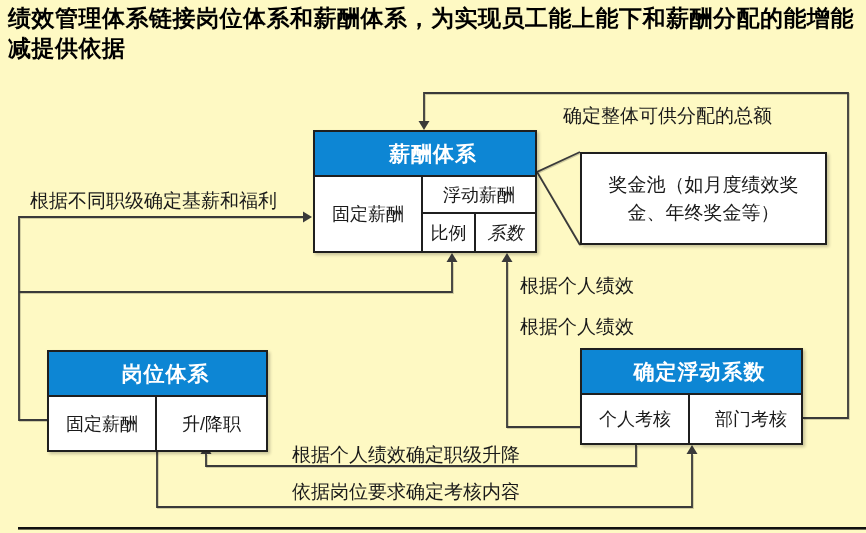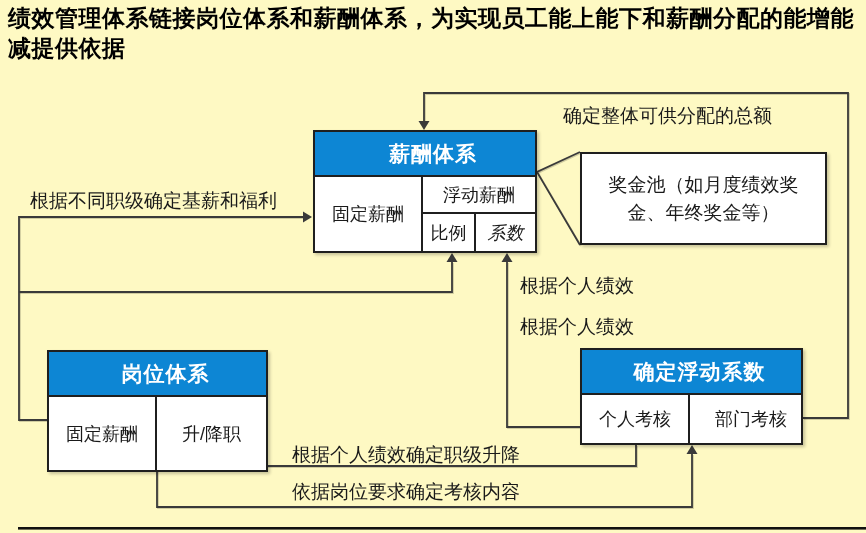--- a/index.html
+++ b/index.html
@@ -77,21 +77,21 @@
           <div class="cell" style="flex:1;font-style:italic;">系数</div>
         </div>
       </div>
     </div>
   </div>
 
   <div class="bonus" style="left:580px;top:152px;width:247px;height:93px;">
     <span>奖金池（如月度绩效奖金、年终奖金等）</span>
   </div>
 
-  <div class="sysbox" style="left:47px;top:350px;width:221px;height:122px;">
+  <div class="sysbox" style="left:47px;top:350px;width:221px;height:102px;">
     <div class="hd">岗位体系</div>
     <div class="bd">
       <div class="cell" style="flex:0 0 108px;border-right:2px solid var(--border);">固定薪酬</div>
       <div class="cell" style="flex:1;">升/降职</div>
     </div>
   </div>
 
   <div class="sysbox" style="left:580px;top:348px;width:223px;height:97px;">
     <div class="hd">确定浮动系数</div>
     <div class="bd">

